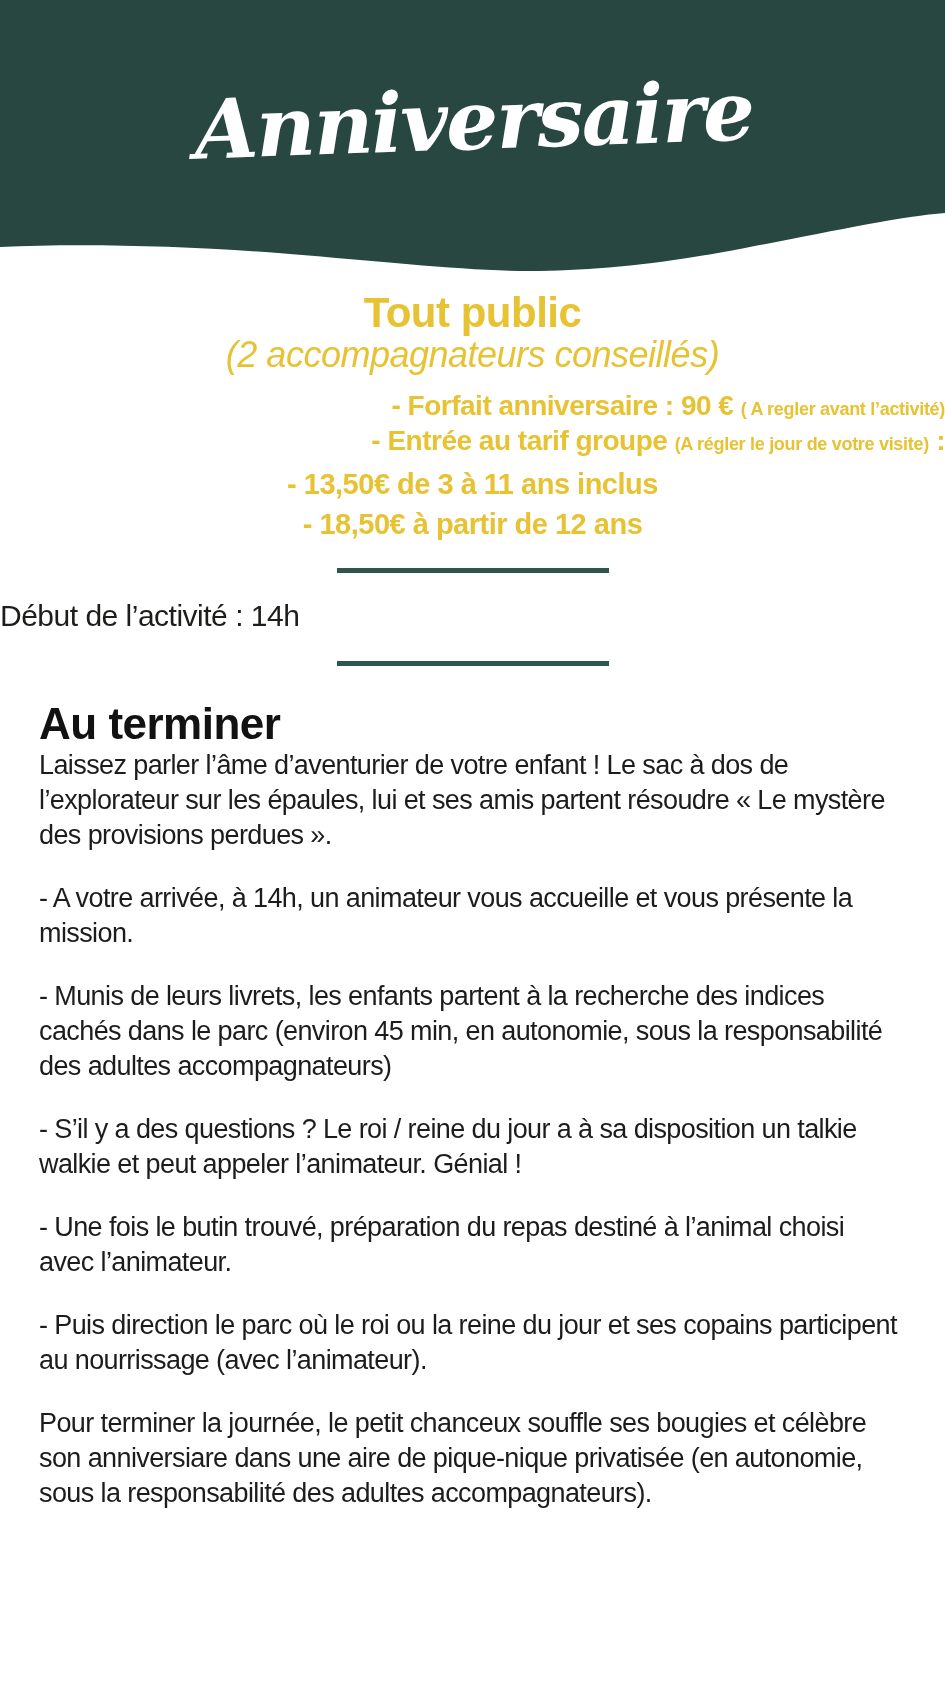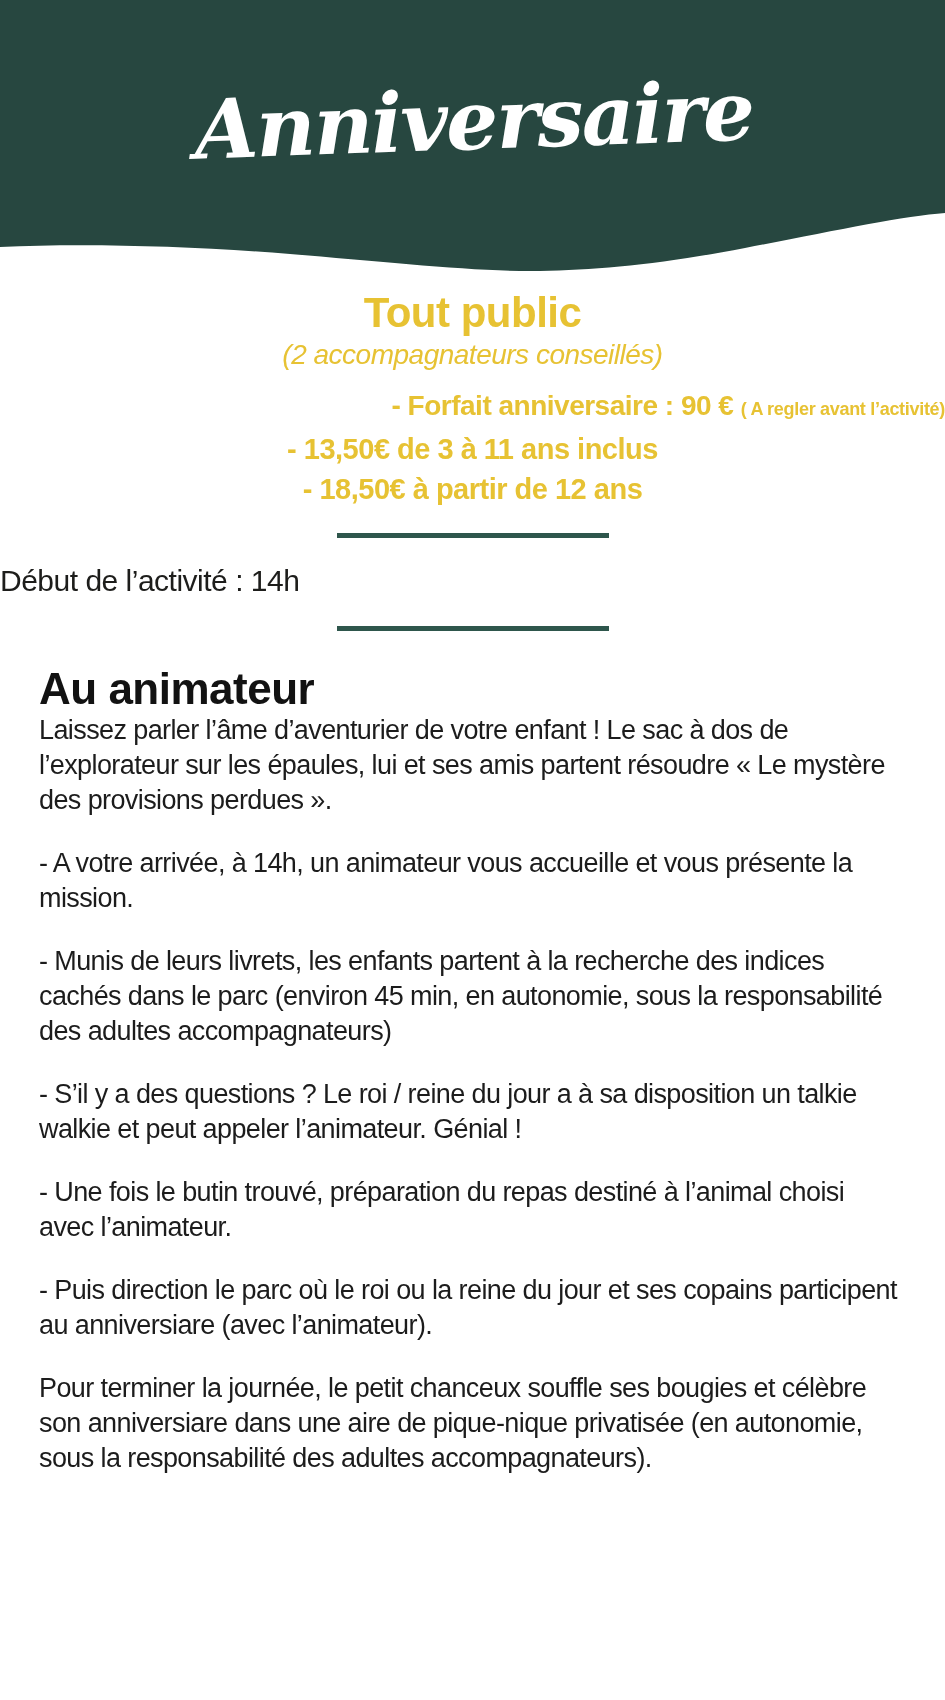--- a/index.html
+++ b/index.html
@@ -45,21 +45,21 @@
   .audience-title {
     margin: 0;
     font-size: 42px;
     line-height: 46px;
     font-weight: 700;
     color: #e7c233;
     letter-spacing: -0.5px;
   }
   .audience-sub {
     margin: 2px 0 0 0;
-    font-size: 28px;
+    font-size: 36px;
     line-height: 34px;
     font-style: italic;
     color: #e7c233;
     letter-spacing: -0.5px;
   }
 
   
   .pricing { margin-top: 18px; text-align: center; color: #e7c233; }
   .price-line {
     margin: 0;
@@ -133,38 +133,39 @@
     <h1 class="hero-title">Anniversaire</h1>
   </header>
 
   <section class="audience">
     <h2 class="audience-title">Tout public</h2>
     <p class="audience-sub">(2 accompagnateurs conseillés)</p>
   </section>
 
   <section class="pricing">
     <p class="price-line"><span>- Forfait anniversaire : 90 €</span> <span class="price-note">( A regler avant l’activité)</span></p>
+    <p class="price-line"><span>- Entrée au tarif groupe</span> <span class="price-note">(A régler le jour de votre visite)</span> <span>:</span></p>
     <div class="price-subs">
       <p class="price-sub">- 13,50€ de 3 à 11 ans inclus</p>
       <p class="price-sub">- 18,50€ à partir de 12 ans</p>
     </div>
   </section>
 
   <div class="divider divider-top"></div>
 
   <p class="schedule">Début de l’activité : 14h</p>
 
   <div class="divider divider-bottom"></div>
 
   <section class="program">
-    <h2 class="program-heading">Au animateur</h2>
+    <h2 class="program-heading">Au terminer</h2>
     <div class="program-body">
       <p>Laissez parler l’âme d’aventurier de votre enfant ! Le sac à dos de l’explorateur sur les épaules, lui et ses amis partent résoudre « Le mystère des provisions perdues ».</p>
       <p>- A votre arrivée, à 14h, un animateur vous accueille et vous présente la mission.</p>
       <p>- Munis de leurs livrets, les enfants partent à la recherche des indices cachés dans le parc (environ 45 min, en autonomie, sous la responsabilité des adultes accompagnateurs)</p>
       <p>- S’il y a des questions ? Le roi / reine du jour a à sa disposition un talkie walkie et peut appeler l’animateur. Génial !</p>
       <p>- Une fois le butin trouvé, préparation du repas destiné à l’animal choisi avec l’animateur.</p>
-      <p>- Puis direction le parc où le roi ou la reine du jour et ses copains participent au anniversiare (avec l’animateur).</p>
+      <p>- Puis direction le parc où le roi ou la reine du jour et ses copains participent au nourrissage (avec l’animateur).</p>
       <p>Pour terminer la journée, le petit chanceux souffle ses bougies et célèbre son anniversiare dans une aire de pique-nique privatisée (en autonomie, sous la responsabilité des adultes accompagnateurs).</p>
     </div>
   </section>
 
 </div>
 
 </body></html>

